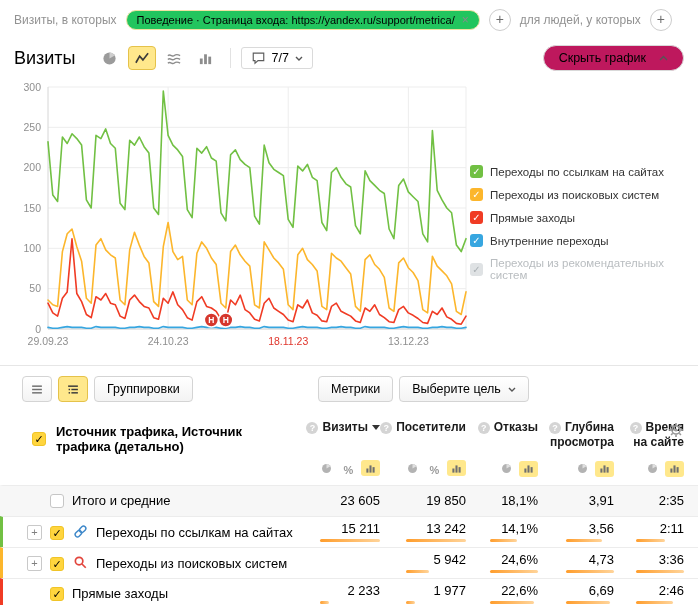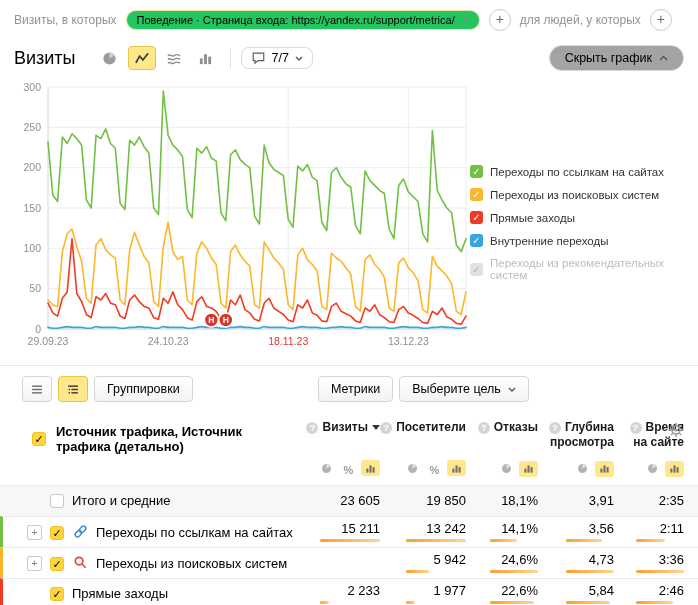--- a/index.html
+++ b/index.html
@@ -18,24 +18,24 @@
   .plus-btn::after{content:"+"}
 
   
   .chart-header{display:flex;align-items:center;padding:10px 14px 0}
   .page-title{font-size:18px;font-weight:400}
   .icon-btns{display:flex;gap:4px;margin-left:20px}
   .icon-btn{width:28px;height:24px;border:1px solid transparent;border-radius:4px;background:transparent;
             display:flex;align-items:center;justify-content:center;cursor:pointer}
   .icon-btn.selected{background:#ffe88c;border-color:#e5c24a}
   .vsep{width:1px;height:20px;background:#e2e2e2;margin:0 10px}
-  .comment-btn{display:flex;align-items:center;gap:6px;border:1px solid #dadada;border-radius:8px;
+  .comment-btn{display:flex;align-items:center;gap:6px;border:1px solid #dadada;border-radius:3px;
                padding:3px 9px;background:#fff;font-size:12.5px;cursor:pointer}
-  .hide-btn{margin-left:auto;display:flex;align-items:center;gap:7px;border:1px solid #d9d9d9;
-            border-radius:15px;padding:5px 15px;background:#a3a3a3;font-size:12.5px;cursor:pointer}
+  .hide-btn{margin-left:auto;display:flex;align-items:center;gap:13px;border:1px solid #d9d9d9;
+            border-radius:15px;padding:5px 15px;background:#be185d;font-size:12.5px;cursor:pointer}
 
   
   .chart-row{display:flex;padding:6px 6px 0 8px}
   .legend{width:216px;padding-top:88px}
   .legend-item{display:flex;align-items:center;gap:7px;margin-bottom:10px;font-size:11.5px;color:#333;cursor:pointer}
   .cb{width:13px;height:13px;border-radius:3px;color:#fff;font-size:10px;line-height:13px;
       text-align:center;flex:0 0 13px}
   .cb.checked::after{content:"\2713"}
   .legend-item.disabled{color:#b9bdc0}
   .legend-item.disabled .cb{background:#dfe2e4 !important;color:#aab0b4}
@@ -510,21 +510,21 @@
         <span class="bar" style="width: 15%;"></span>
       </span>
     </div>
   <div class="mcol w3 cell">
       <span class="val">22,6%</span>
       <span class="bar-wrap">
         <span class="bar" style="width: 92%;"></span>
       </span>
     </div>
   <div class="mcol w4 cell">
-      <span class="val">5,84</span>
+      <span class="val">6,69</span>
       <span class="bar-wrap">
         <span class="bar" style="width: 92%;"></span>
       </span>
     </div>
   <div class="mcol w5 cell">
       <span class="val">2:46</span>
       <span class="bar-wrap">
         <span class="bar" style="width: 77%;"></span>
       </span>
     </div>

